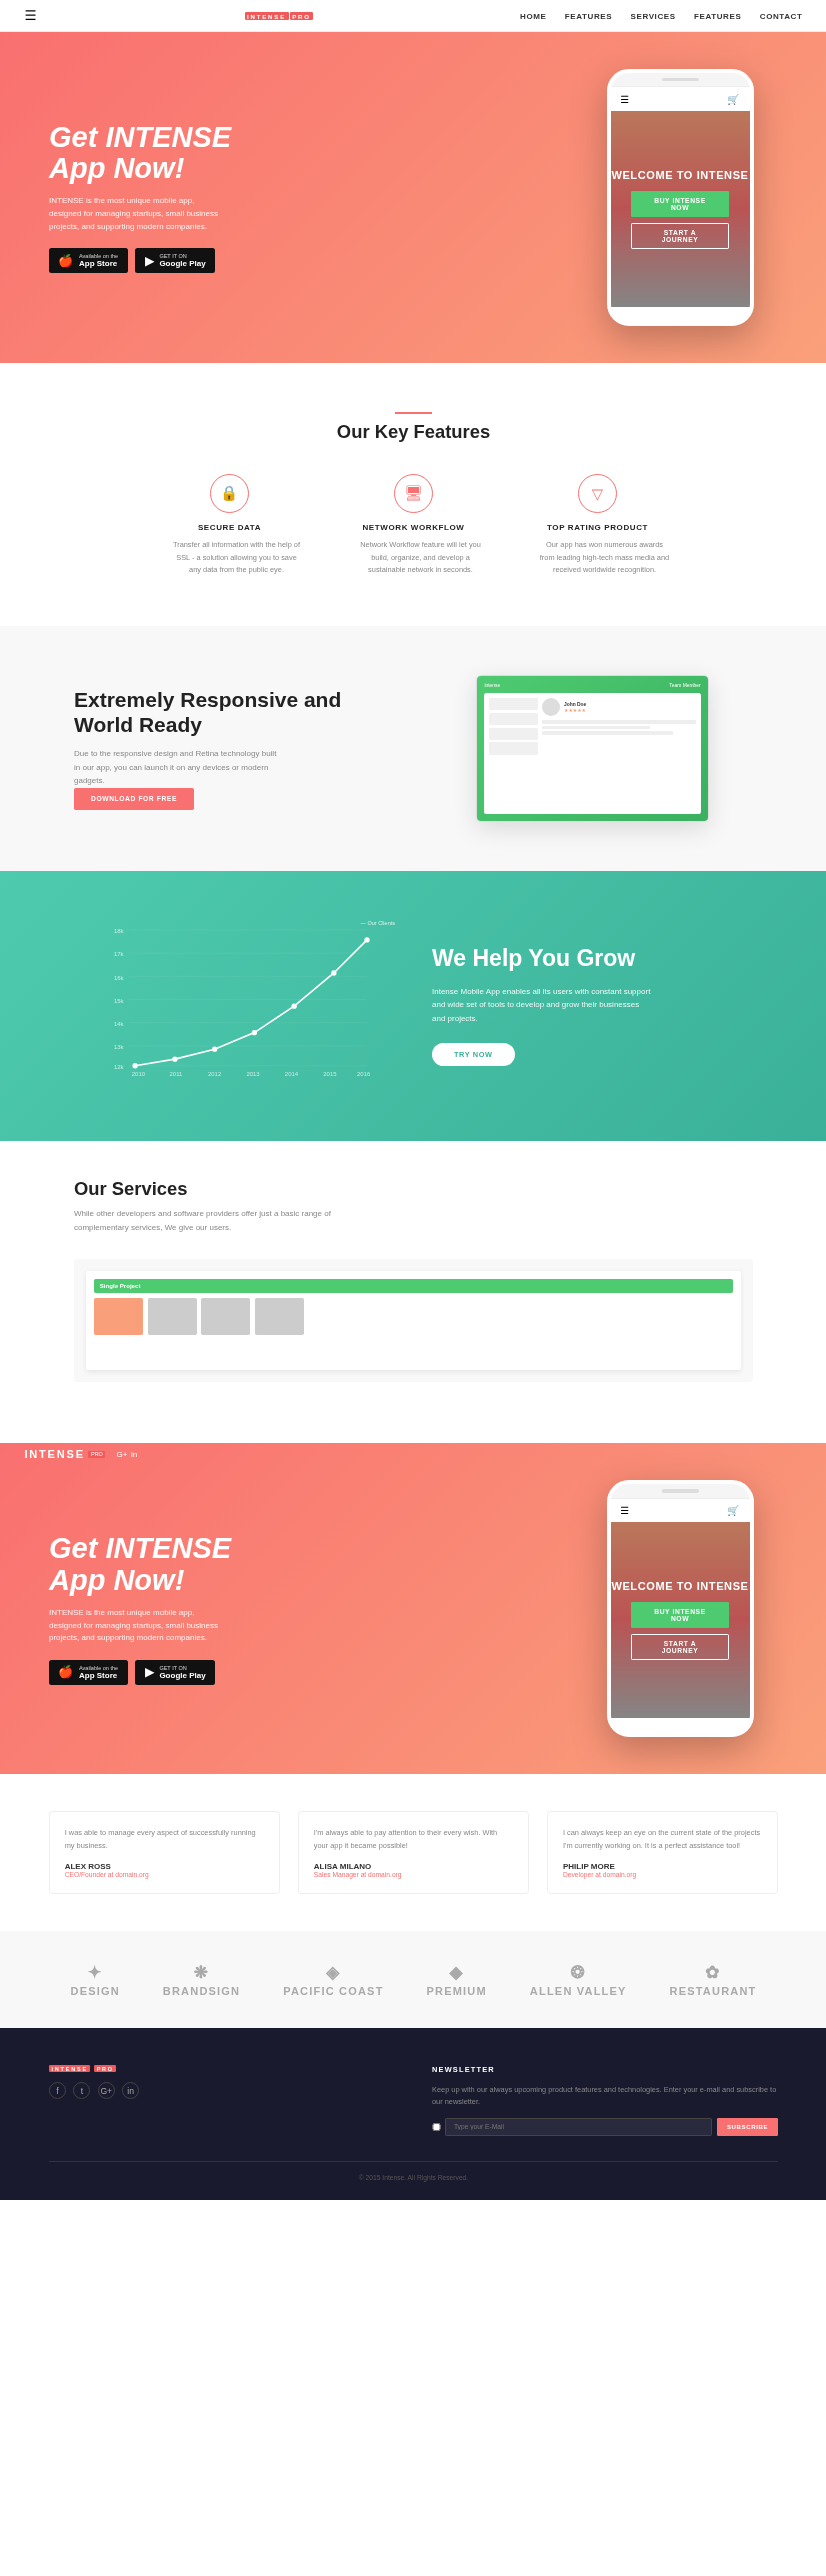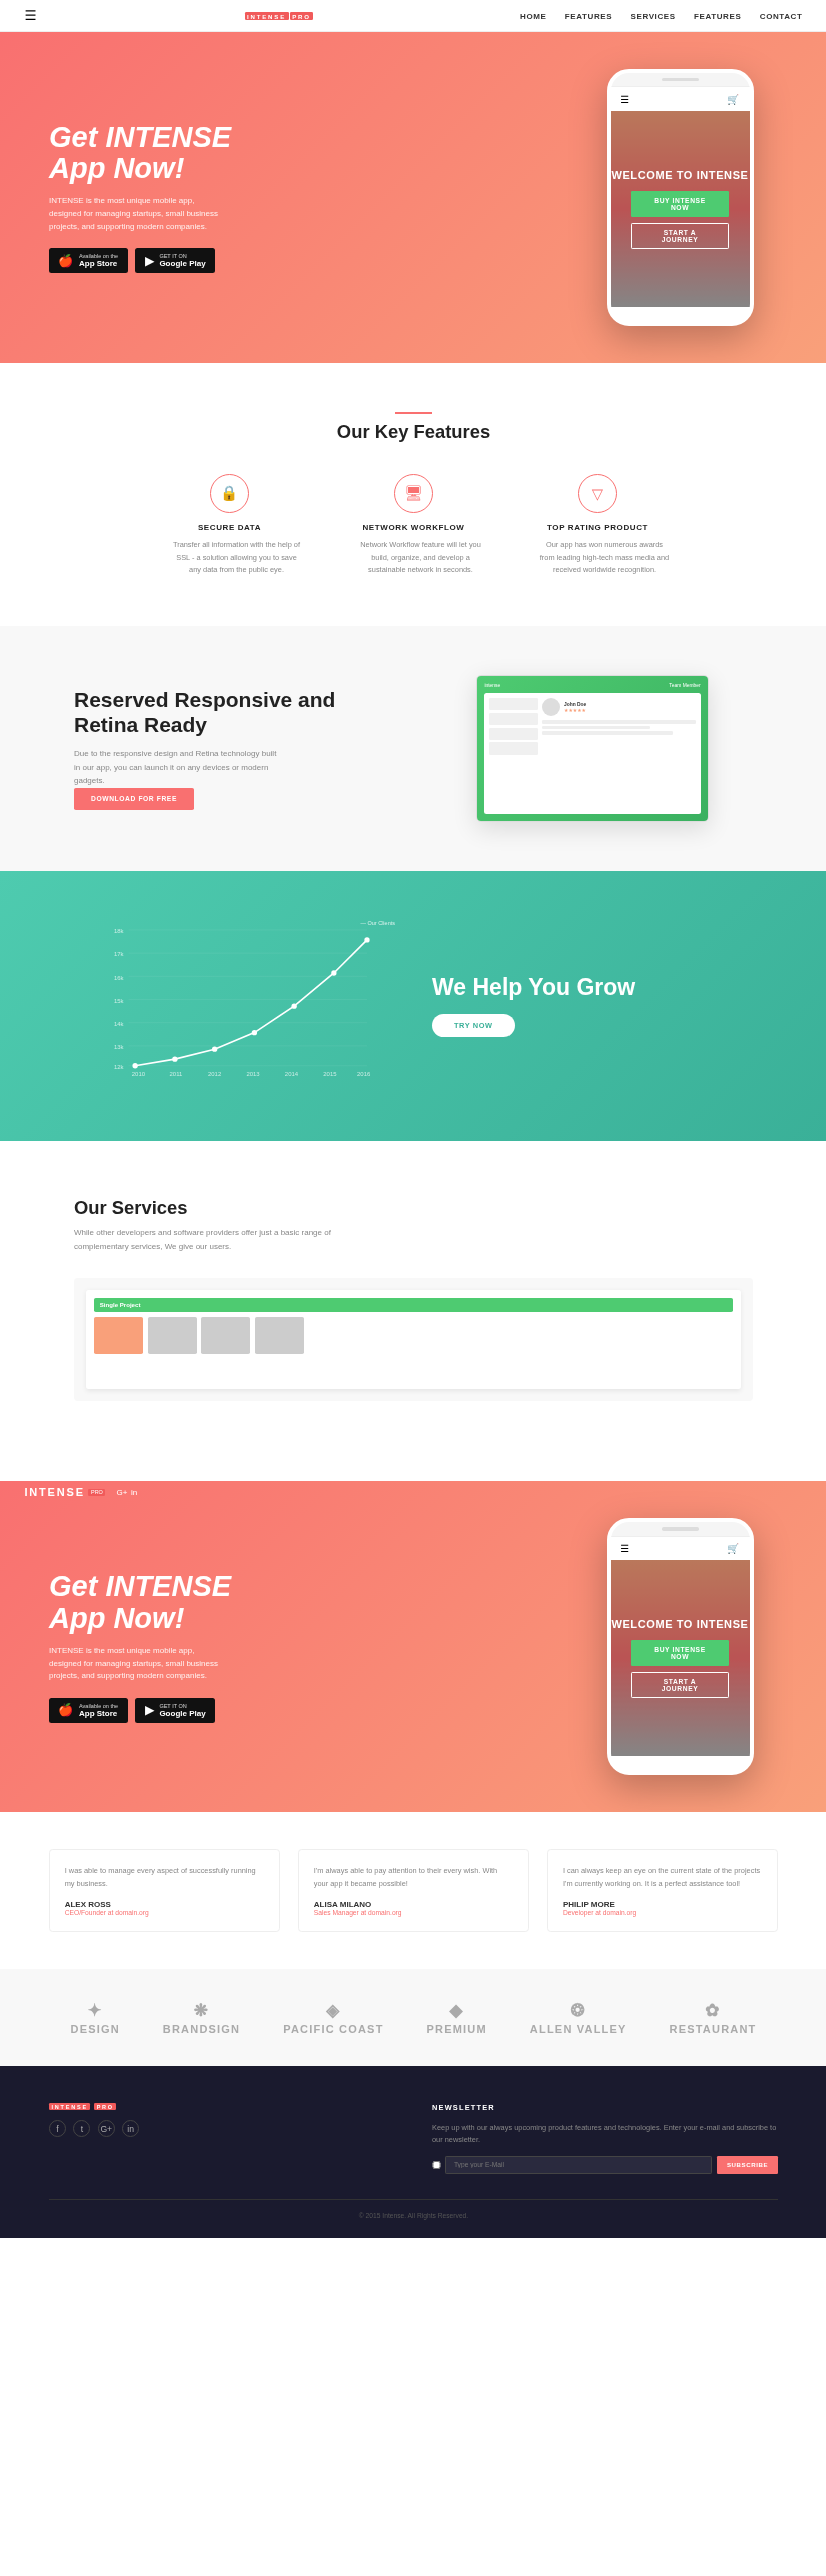--- a/index.html
+++ b/index.html
@@ -403,21 +403,21 @@
       font-size: 5.5px;
       color: #fff;
       opacity: 0.8;
       position: absolute;
       top: 0;
       right: 0;
     }
 
     
     .services-section {
-      padding: 56px 74px;
+      padding: 37px 74px;
       background: #fff;
     }
     .services-section h2 {
       font-size: 18.4px;
       font-weight: 700;
       margin-bottom: 7.4px;
       color: #222;
     }
     .services-section p {
       font-size: 8px;
@@ -741,21 +741,21 @@
     <div class="feature-item">
       <div class="feature-icon">▽</div>
       <h4>TOP RATING PRODUCT</h4>
       <p>Our app has won numerous awards from leading high-tech mass media and received worldwide recognition.</p>
     </div>
   </div>
 </section>
 
 <section class="responsive-section">
   <div class="responsive-content">
-    <h2>Reserved Responsive and Retina Ready</h2>
+    <h2>Extremely Responsive and World Ready</h2>
     <p>Due to the responsive design and Retina technology built in our app, you can launch it on any devices or modern gadgets.</p>
     <button class="download-btn">DOWNLOAD FOR FREE</button>
   </div>
   <div class="responsive-devices">
     <div class="device-mockup">
       <div class="device-mockup-screen">
         <div class="device-top-bar">
           <span>intense</span>
           <span>Team Member</span>
         </div>
@@ -819,20 +819,21 @@
       <circle cx="120" cy="210" r="4" fill="#fff"></circle>
       <circle cx="180" cy="195" r="4" fill="#fff"></circle>
       <circle cx="240" cy="170" r="4" fill="#fff"></circle>
       <circle cx="300" cy="130" r="4" fill="#fff"></circle>
       <circle cx="360" cy="80" r="4" fill="#fff"></circle>
       <circle cx="410" cy="30" r="4" fill="#fff"></circle>
     </svg>
   </div>
   <div class="grow-content">
     <h2>We Help You Grow</h2>
+    <p>Intense Mobile App enables all its users with constant support and wide set of tools to develop and grow their businesses and projects.</p>
     <button class="try-now-btn">TRY NOW</button>
   </div>
 </section>
 
 <section class="services-section">
   <h2>Our Services</h2>
   <p>While other developers and software providers offer just a basic range of complementary services, We give our users.</p>
   <div class="service-preview">
     <div class="service-preview-inner">
       <div class="service-preview-header">Single Project</div>

